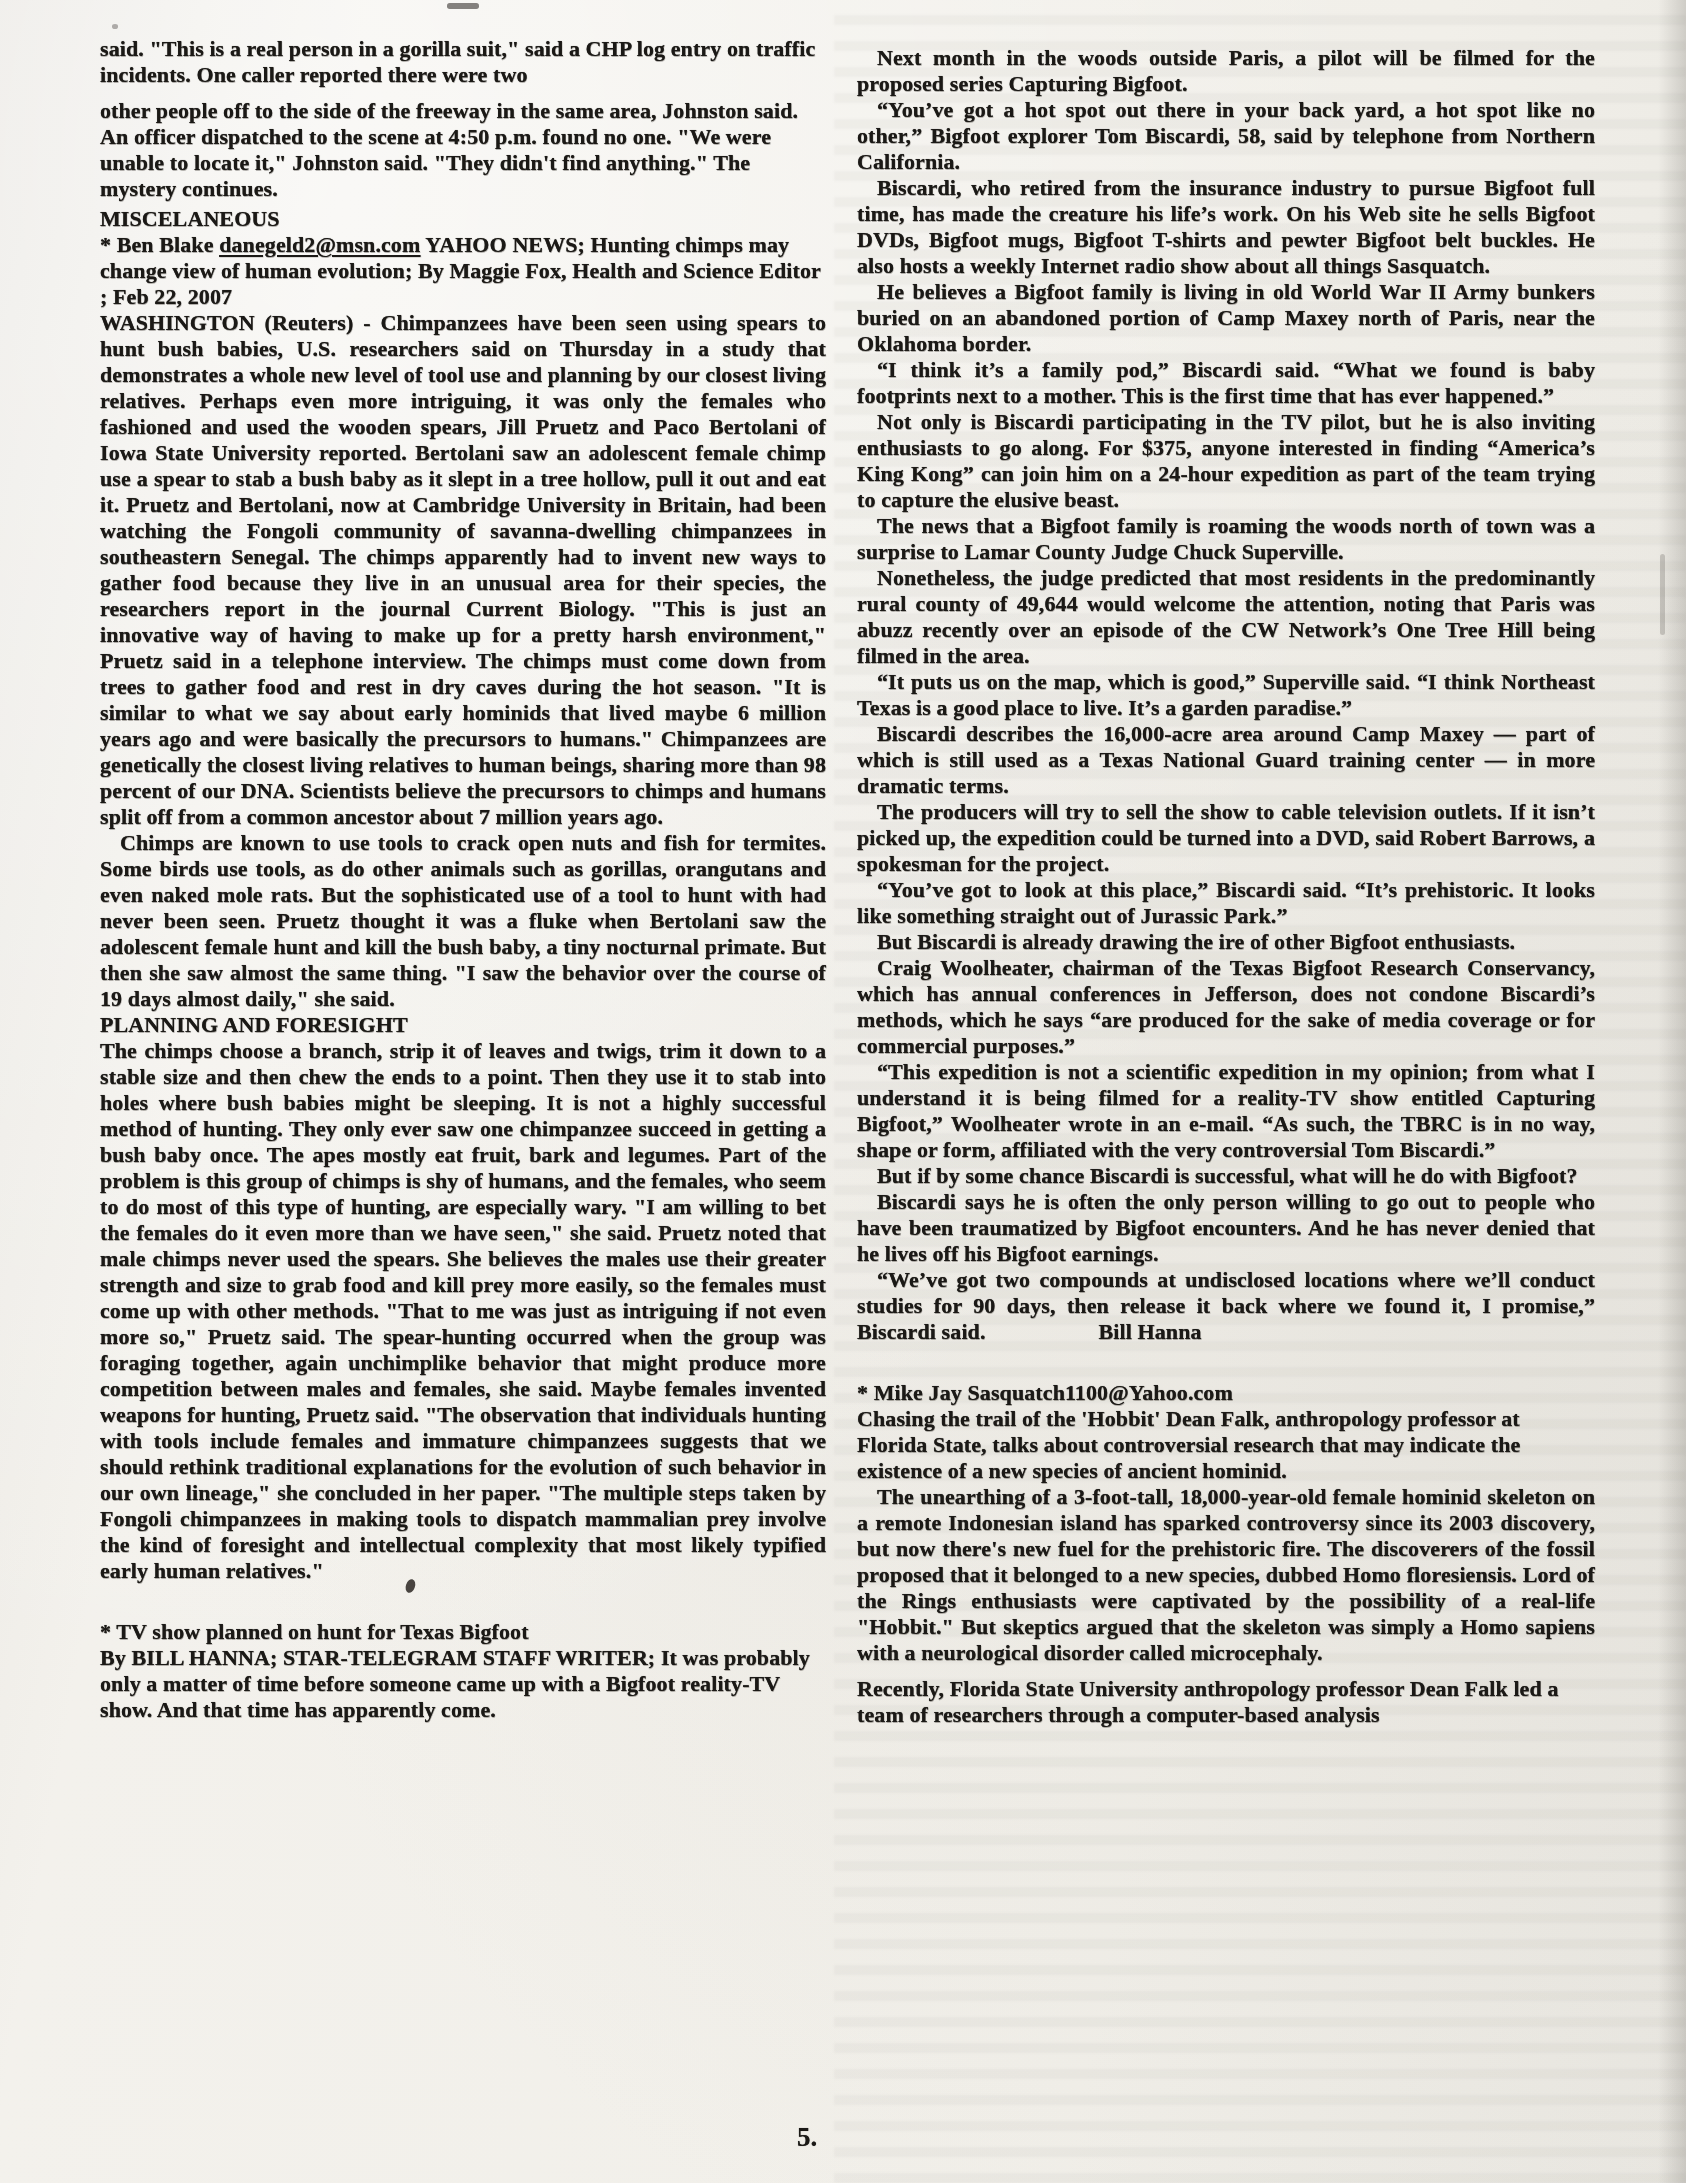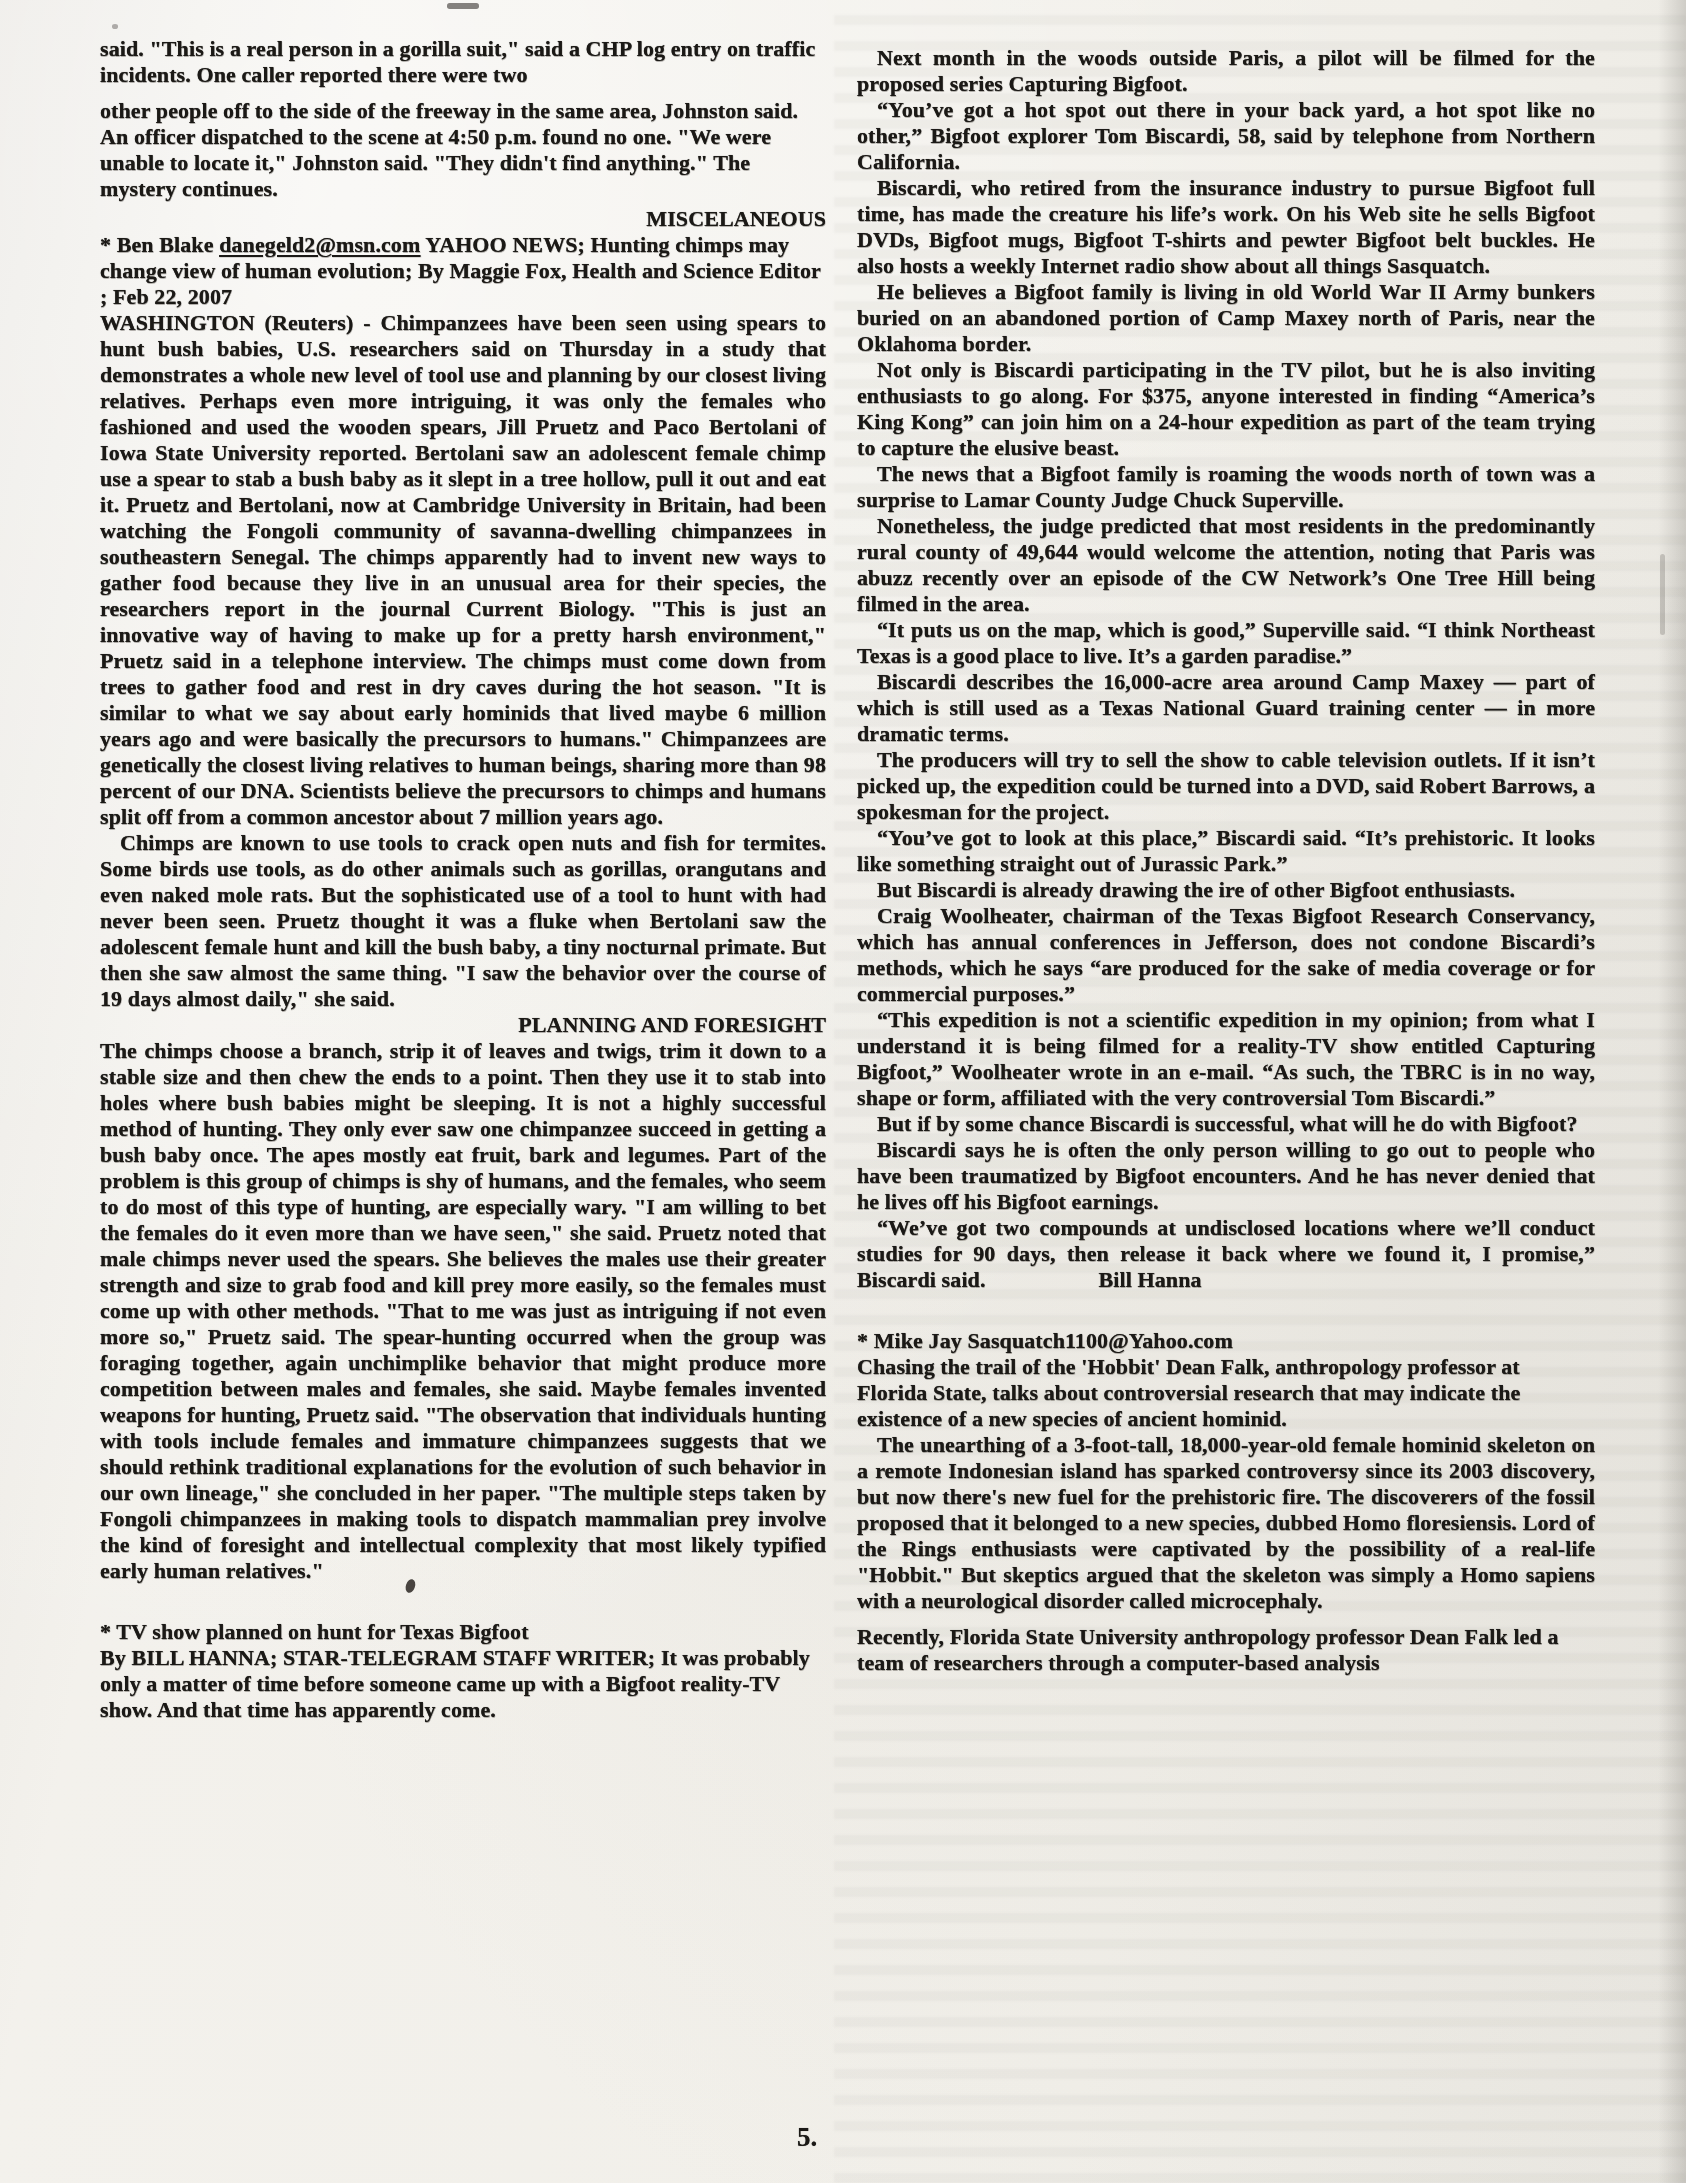--- a/index.html
+++ b/index.html
@@ -37,21 +37,21 @@
   .col-right { left: 857px; top: 45px; width: 738px; }
   .p, .h {
     margin: 0;
     font-size: 22px;
     line-height: 26px;
     font-weight: 700;
     letter-spacing: 0.1px;
     text-shadow: 0 0 0.7px rgba(15,13,10,0.75), 0.5px 0.5px 0 rgba(45,40,34,0.30);
     text-align: justify;
   }
-  .h { text-align: right; }
+  .h { text-align: left; }
   .noj { text-align: left; }
   .indent { text-indent: 20px; }
   .mt-xs { margin-top: 4px; }
   .mt-sm { margin-top: 9.5px; }
   .mt-lg { margin-top: 35px; }
   .email { text-decoration: underline; text-decoration-thickness: 2px; text-underline-offset: 3.4px; text-align: center; }
   .sig { margin-left: 113px; }
   .page-num {
     position: absolute; left: 797px; top: 2122px;
     font-size: 27px; font-weight: 700;
@@ -88,20 +88,21 @@
     <p class="p">The chimps choose a branch, strip it of leaves and twigs, trim it down to a stable size and then chew the ends to a point. Then they use it to stab into holes where bush babies might be sleeping. It is not a highly successful method of hunting. They only ever saw one chimpanzee succeed in getting a bush baby once. The apes mostly eat fruit, bark and legumes. Part of the problem is this group of chimps is shy of humans, and the females, who seem to do most of this type of hunting, are especially wary. "I am willing to bet the females do it even more than we have seen," she said. Pruetz noted that male chimps never used the spears. She believes the males use their greater strength and size to grab food and kill prey more easily, so the females must come up with other methods. "That to me was just as intriguing if not even more so," Pruetz said.  The spear-hunting occurred when the group was foraging together, again unchimplike behavior that might produce more competition between males and females, she said. Maybe females invented weapons for hunting, Pruetz said.  "The observation that individuals hunting with tools include females and immature chimpanzees suggests that we should rethink traditional explanations for the evolution of such behavior in our own lineage," she concluded in her paper.  "The multiple steps taken by Fongoli chimpanzees in making tools to dispatch mammalian prey involve the kind of foresight and intellectual complexity that most likely typified early human relatives."</p>
     <p class="p noj mt-lg">* TV show planned on hunt for Texas Bigfoot</p>
     <p class="p noj">By BILL HANNA; STAR-TELEGRAM STAFF WRITER;  It was probably only a matter of time before someone came up with a Bigfoot reality-TV show. And that time has apparently come.</p>
   </div>
 
   <div class="col col-right">
     <p class="p indent">Next month in the woods outside Paris, a pilot will be filmed for the proposed series Capturing Bigfoot.</p>
     <p class="p indent">“You’ve got a hot spot out there in your back yard, a hot spot like no other,” Bigfoot explorer Tom Biscardi, 58, said by telephone from Northern California.</p>
     <p class="p indent">Biscardi, who retired from the insurance industry to pursue Bigfoot full time, has made the creature his life’s work. On his Web site he sells Bigfoot DVDs, Bigfoot mugs, Bigfoot T-shirts and pewter Bigfoot belt buckles. He also hosts a weekly Internet radio show about all things Sasquatch.</p>
     <p class="p indent">He believes a Bigfoot family is living in old World War II Army bunkers buried on an abandoned portion of Camp Maxey north of Paris, near the Oklahoma border.</p>
+    <p class="p indent">“I think it’s a family pod,” Biscardi said. “What we found is baby footprints next to a mother. This is the first time that has ever happened.”</p>
     <p class="p indent">Not only is Biscardi participating in the TV pilot, but he is also inviting enthusiasts to go along.   For $375, anyone interested in finding “America’s King Kong” can join him on a 24-hour expedition as part of the team trying to capture the elusive beast.</p>
     <p class="p indent">The news that a Bigfoot family is roaming the woods north of town was a surprise to Lamar County Judge Chuck Superville.</p>
     <p class="p indent">Nonetheless, the judge predicted that most residents in the predominantly rural county of 49,644 would welcome the attention, noting that Paris was abuzz recently over an episode of the CW Network’s One Tree Hill being filmed in the area.</p>
     <p class="p indent">“It puts us on the map, which is good,” Superville said. “I think Northeast Texas is a good place to live. It’s a garden paradise.”</p>
     <p class="p indent">Biscardi describes the 16,000-acre area around Camp Maxey — part of which is still used as a Texas National Guard training center — in more dramatic terms.</p>
     <p class="p indent">The producers will try to sell the show to cable television outlets. If it isn’t picked up, the expedition could be turned into a DVD, said Robert Barrows, a spokesman for the project.</p>
     <p class="p indent">“You’ve got to look at this place,” Biscardi said. “It’s prehistoric. It looks like something straight out of Jurassic Park.”</p>
     <p class="p indent">But Biscardi is already drawing the ire of other Bigfoot enthusiasts.</p>
     <p class="p indent">Craig Woolheater, chairman of the Texas Bigfoot Research Conservancy, which has annual conferences in Jefferson, does not condone Biscardi’s methods, which he says “are produced for the sake of media coverage or for commercial purposes.”</p>
     <p class="p indent">“This expedition is not a scientific expedition in my opinion; from what I understand it is being filmed for a reality-TV show entitled Capturing Bigfoot,” Woolheater wrote in an e-mail. “As such, the TBRC is in no way, shape or form, affiliated with the very controversial Tom Biscardi.”</p>

